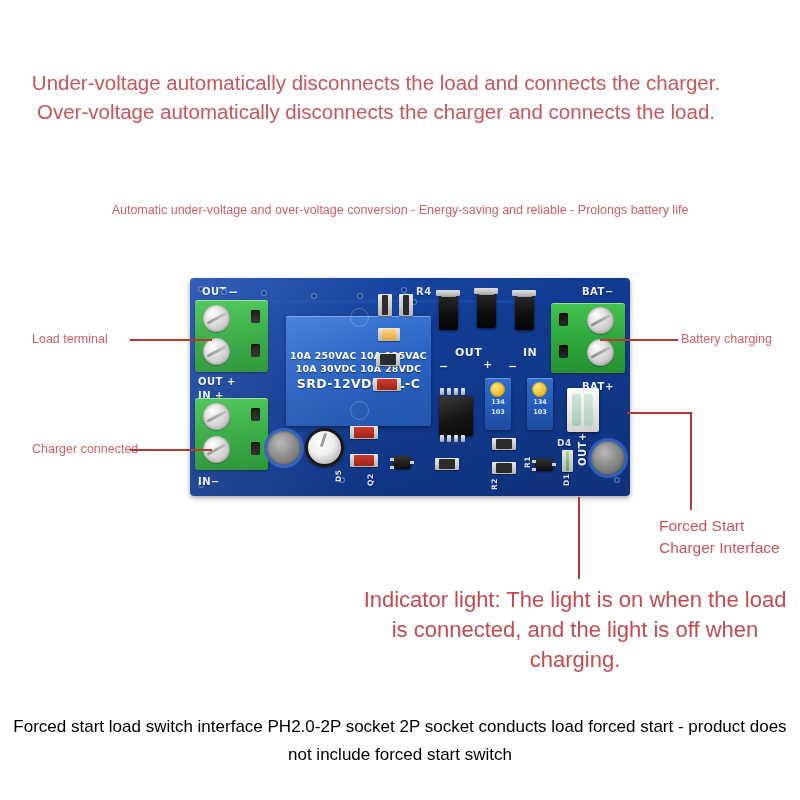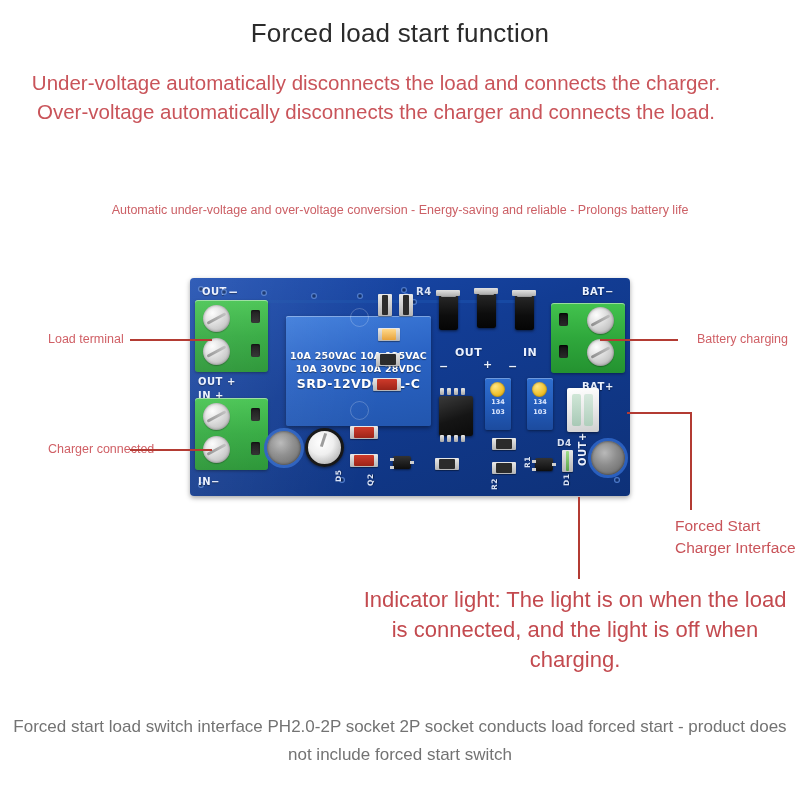--- a/index.html
+++ b/index.html
@@ -26,29 +26,29 @@
   .subline{
     position:absolute;left:0;top:153px;width:800px;
     text-align:center;color:#3a3a3a;font-size:15px;font-weight:400;
   }
   .tagline{
     position:absolute;left:0;top:203px;width:800px;
     text-align:center;color:#cc6066;font-size:12.5px;font-weight:400;
   }
   .footer{
     position:absolute;left:0;top:713px;width:800px;
-    text-align:center;color:#737373;font-size:17px;line-height:28px;
+    text-align:center;color:#000000;font-size:17px;line-height:28px;
   }
   .indicator-note{
     position:absolute;left:355px;top:585px;width:440px;
     text-align:center;color:#c34a4f;font-size:22px;line-height:30px;
   }
 
   
-  .callout{position:absolute;color:#d06066;font-size:12.5px;line-height:17px;white-space:nowrap;margin-left:16px;}
+  .callout{position:absolute;color:#d06066;font-size:12.5px;line-height:17px;white-space:nowrap;}
   .callout.big{font-size:15.5px;line-height:21px;color:#c9545a;}
   .lead{position:absolute;background:#b33b33;}
   .lead.h{height:2px;}
   .lead.v{width:2px;}
 
   
   .pcb{
     position:absolute;left:190px;top:278px;width:440px;height:218px;
     background:linear-gradient(160deg,#1746a8 0%,#12398c 35%,#0f3versión 60%,#0e3179 100%);
     background:linear-gradient(160deg,#1b4cb0 0%,#123c93 40%,#0e3178 100%);
@@ -174,21 +174,20 @@
   }
   .via{position:absolute;width:4px;height:4px;border-radius:50%;background:#0b2a66;box-shadow:inset 0 0 1px #6a90d8,0 0 0 1px #4f7ccd;}
   .trace{position:absolute;background:#1a4ea8;opacity:.75;}
   .pad{position:absolute;border-radius:1px;background:linear-gradient(180deg,#e2e2e2,#b0b0b0);}
 </style>
 </head>
 <body>
 
 <div class="page">
 
-  <div class="title">Forced load start function</div>
 
   <div class="redhead">
     <div>Under-voltage automatically disconnects the load and connects the charger.</div>
     <div>Over-voltage automatically disconnects the charger and connects the load.</div>
   </div>
 
   <div class="tagline">Automatic under-voltage and over-voltage conversion - Energy-saving and reliable - Prolongs battery life</div>
 
   <div class="pcb">
 

